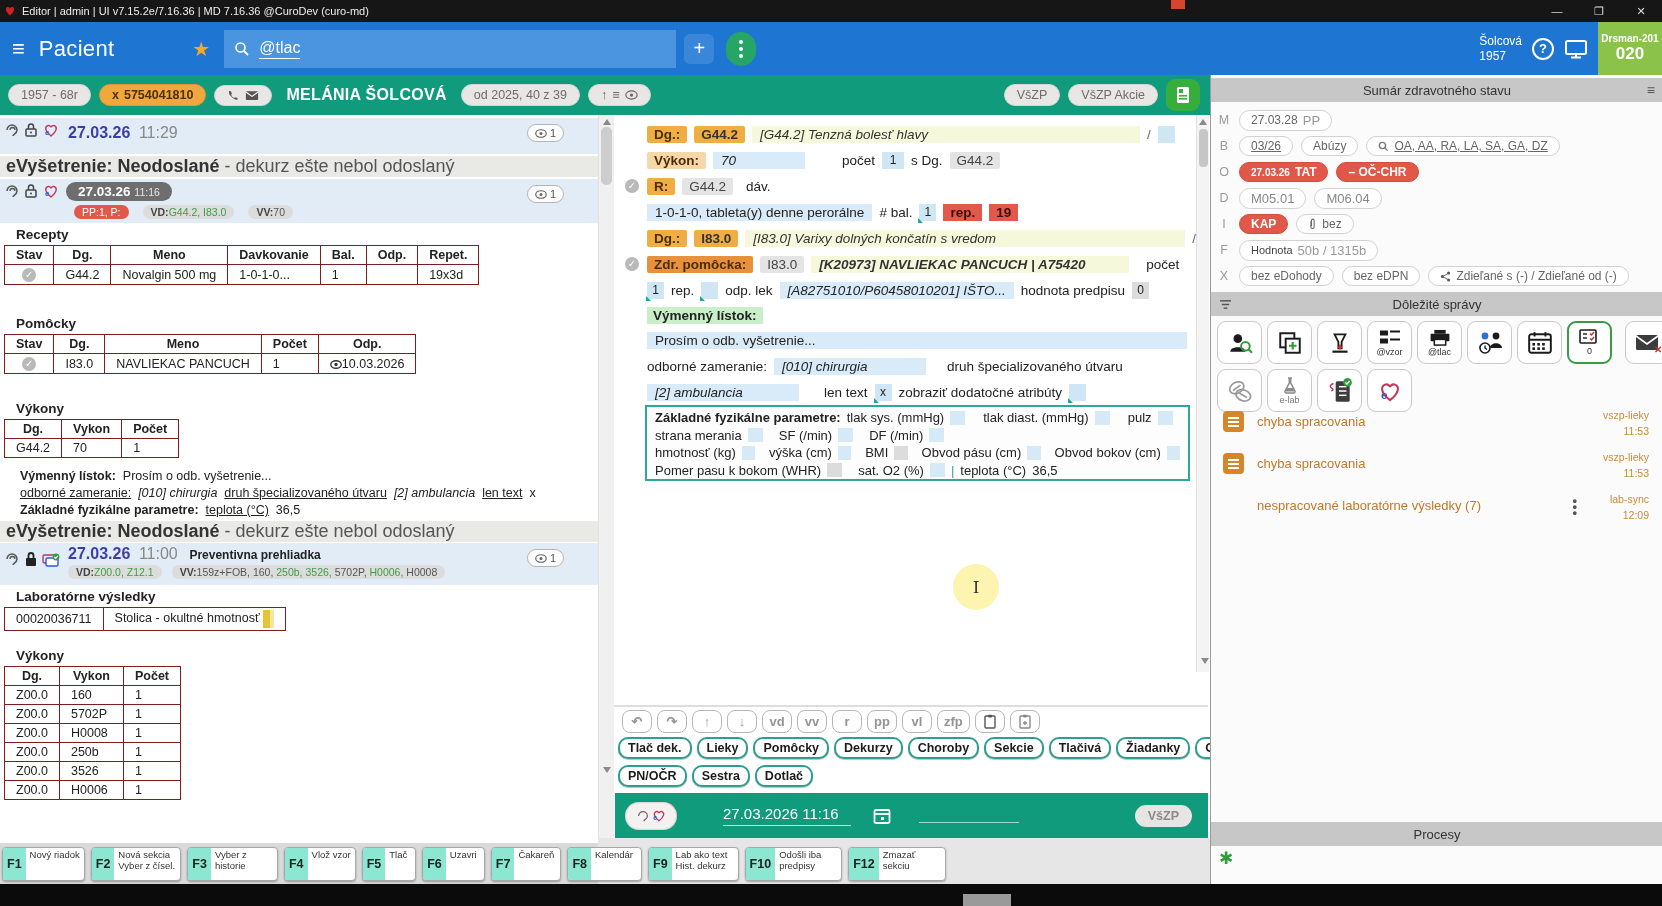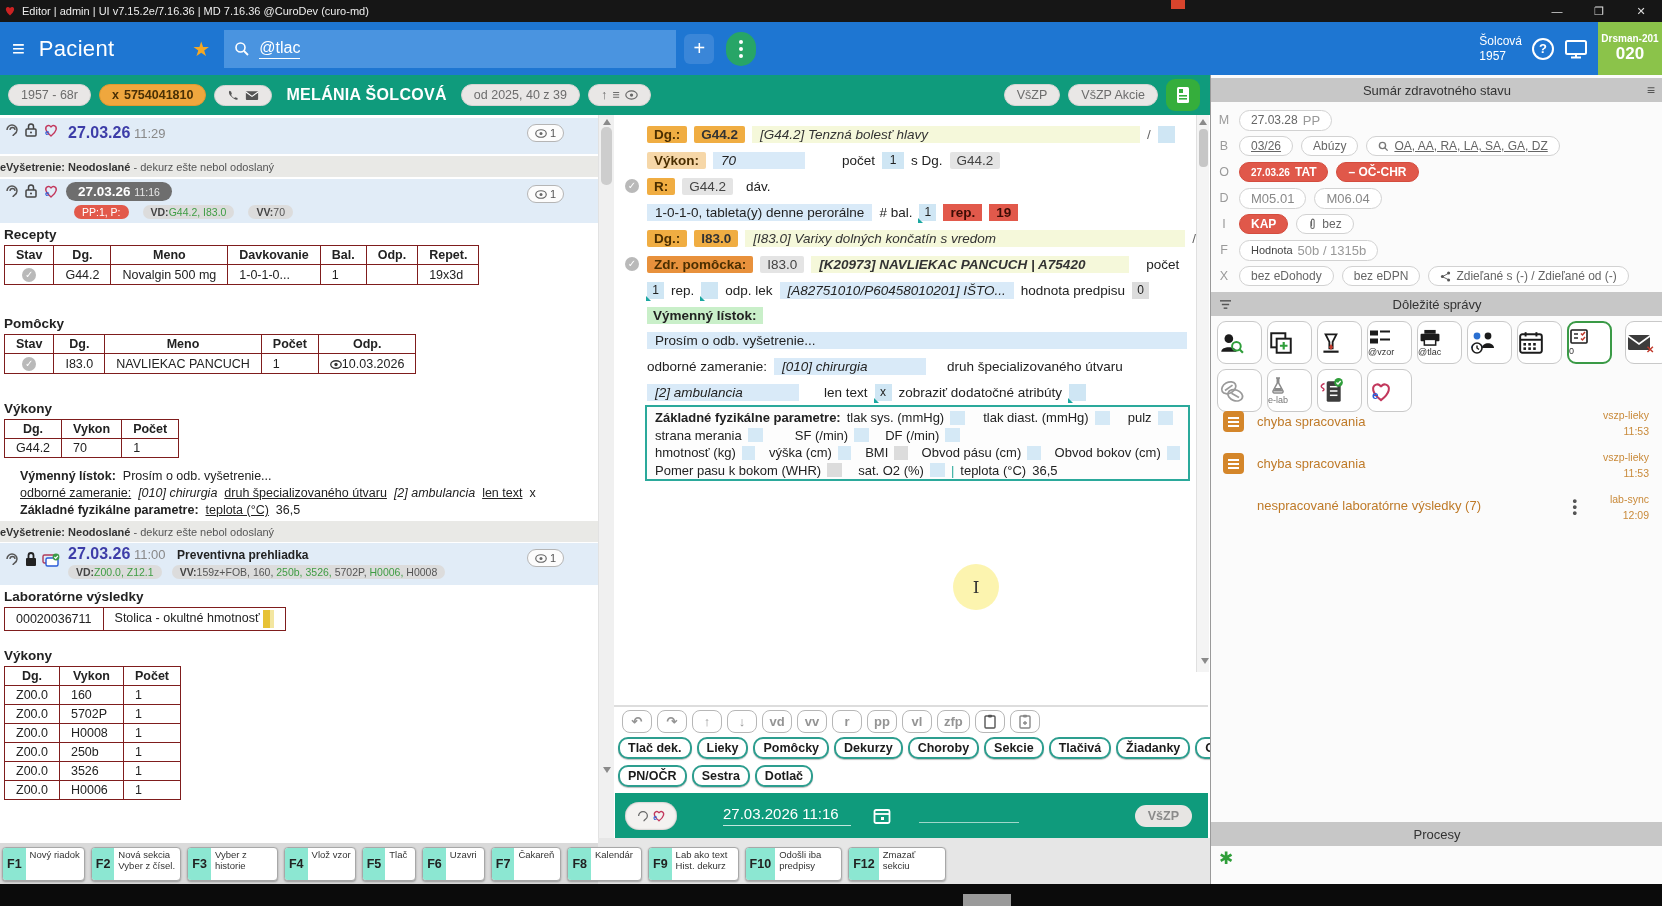--- a/index.html
+++ b/index.html
@@ -38,31 +38,31 @@
 .gsq{width:34px;height:32px;border-radius:9px;background:#35ae3c;display:flex;align-items:center;justify-content:center}
 
 .leftpanel{position:absolute;left:0;top:115px;width:598px;height:728px;background:#fff;overflow:hidden}
 .lscroll{position:absolute;left:598px;top:115px;width:16px;height:728px;background:#f0f0f0;border-left:1px solid #e2e2e2}
 .lscroll .thumb{position:absolute;left:2px;top:12px;width:11px;height:58px;background:#cdcdcd;border-radius:5px}
 .tri-up{width:0;height:0;border-left:4px solid transparent;border-right:4px solid transparent;border-bottom:6px solid #8a8a8a;margin:4px auto}
 .tri-down{width:0;height:0;border-left:4px solid transparent;border-right:4px solid transparent;border-top:6px solid #8a8a8a;margin:4px auto;position:absolute;bottom:66px;left:4px}
 .ehead{position:absolute;left:0;width:598px;background:#e1ecf7}
 .eicons{position:absolute;left:4px;top:4px;display:flex;gap:4px;align-items:center}
 .edate{font-size:16px;font-weight:bold;color:#3d3da8}
-.etime{font-size:13px;color:#888;}
+.etime{font-size:16px;color:#888;margin-left:5px}
 .eyebadge{position:absolute;right:34px;top:6px;height:18px;border:1px solid #b5b5b5;border-radius:9px;background:#fcfcfc;display:inline-flex;align-items:center;gap:3px;padding:0 7px;font-size:11px;color:#555}
-.gstrip{position:absolute;left:0;width:598px;height:21px;background:#e9e9e6;font-size:11px;display:flex;align-items:center;color:#555}
+.gstrip{position:absolute;left:0;width:598px;height:21px;background:#e9e9e6;font-size:18px;display:flex;align-items:center;padding-left:6px;color:#555}
 .gstrip b{color:#333}
 .darkpill{display:inline-block;background:#6e6e6e;color:#fff;border-radius:12px;padding:2px 12px;font-size:13.5px;font-weight:bold}
 .darkpill .dtime{font-size:10.5px;font-weight:normal;color:#e8e8e8}
 .mpill{display:inline-block;border-radius:9px;padding:1px 8px;font-size:10.5px;background:#dcdcdc;color:#555}
 .mpill b{color:#444}
 .mpill.red{background:#e2594b;color:#fff}
 .gval{color:#3f9d44}
-.sect{position:absolute;left:4px;font-weight:bold;font-size:13.5px;color:#222}
+.sect{position:absolute;left:16px;font-weight:bold;font-size:13.5px;color:#222}
 table.tbl{position:absolute;left:4px;border-collapse:collapse;background:#fff;font-size:12.5px}
 table.tbl th,table.tbl td{border:1px solid #7f1d1d;padding:2px 11px;text-align:left;font-weight:bold}
 table.tbl th{font-weight:bold;text-align:center}
 table.tbl td{font-weight:normal}
 .chk{display:inline-block;width:14px;height:14px;border-radius:50%;background:#b9b9b9;color:#fff;font-size:10px;line-height:14px;text-align:center}
 .ltext{position:absolute;left:20px;font-size:12.5px;color:#222;white-space:nowrap}
 .ul{text-decoration:underline}
 .it{font-style:italic}
 .ymark{display:inline-block;width:7px;height:18px;background:#e7c235;vertical-align:middle}
 .ymark2{display:inline-block;width:4px;height:18px;background:#f3e6a0;vertical-align:middle}
@@ -115,21 +115,21 @@
 .sidebar{position:absolute;left:1210px;top:75px;width:452px;height:809px;background:#fbfbfb;border-left:1px solid #9a9a9a}
 .sb-head{position:absolute;left:0;width:452px;height:24px;background:#c7c7c7;display:flex;align-items:center;justify-content:center;font-size:13px;color:#333}
 .sb-head .rico{position:absolute;right:8px;color:#555;font-size:14px}
 .sb-head .lico{position:absolute;left:8px;color:#555}
 .srow{position:absolute;left:6px;display:flex;align-items:center;gap:8px;height:22px}
 .sletter{width:14px;color:#9a9a9a;font-size:12.5px;text-align:center}
 .spill{display:inline-flex;align-items:center;gap:5px;background:#fff;border:1px solid #d2d2d2;border-radius:12px;padding:2px 11px;font-size:12px;color:#666;white-space:nowrap}
 .spill.red{background:#e0584a;border-color:#d44c3e;color:#fff;font-weight:bold}
 .spill .small{font-size:10px}
 .spill .big{font-size:13px;color:#999}
-.icbtn{width:45px;height:43px;background:#fff;border:1px solid #c9c9c9;border-radius:9px;display:flex;flex-direction:column;align-items:flex-start;justify-content:center;gap:1px;font-size:9px;color:#333}
+.icbtn{width:45px;height:43px;background:#fff;border:1px solid #c9c9c9;border-radius:9px;display:flex;flex-direction:column;align-items:center;justify-content:center;gap:1px;font-size:9px;color:#333}
 .icbtn.sel{border:2px solid #3a9a46}
 .icgrid{position:absolute;left:6px;display:flex;gap:5px}
 .msg{position:absolute;left:0;width:452px;height:40px}
 .msgico{position:absolute;left:12px;top:3px;width:21px;height:21px;background:#d4862a;border-radius:4px;display:flex;align-items:center;justify-content:center}
 .msgico i{display:block;width:11px;height:2px;background:#fff;box-shadow:0 4px 0 #fff,0 -4px 0 #fff}
 .msgtxt{position:absolute;left:46px;top:6px;font-size:13px;color:#bf7a28}
 .msgsrc{position:absolute;right:14px;top:0;font-size:10.5px;color:#c98a3a;text-align:right;line-height:1.5}
 .msgdots{position:absolute;right:86px;top:6px;color:#555;font-weight:bold;letter-spacing:0;font-size:13px;line-height:.45;text-align:center}
 .procesy{position:absolute;left:0;width:452px;height:24px;background:#c7c7c7;display:flex;align-items:center;justify-content:center;font-size:13px;color:#333}
 .plant{position:absolute;left:8px;color:#2f9e3a;font-size:17px}
@@ -588,21 +588,21 @@
         <span>tlak sys. (mmHg)</span>
           <span class="bx"></span>
         <span style="margin-left:12px">tlak diast. (mmHg)</span>
           <span class="bx"></span>
         <span style="margin-left:12px">pulz</span>
           <span class="bx"></span>
       </div>
       <div class="fyzrow">
         <span>strana merania</span>
           <span class="bx"></span>
-        <span style="margin-left:26px">SF (/min)</span>
+        <span style="margin-left:10px">SF (/min)</span>
           <span class="bx"></span>
         <span style="margin-left:10px">DF (/min)</span>
           <span class="bx"></span>
       </div>
       <div class="fyzrow">
         <span>hmotnosť (kg)</span>
           <span class="bx"></span>
         <span style="margin-left:8px">výška (cm)</span>
           <span class="bx"></span>
         <span style="margin-left:8px">BMI</span>

